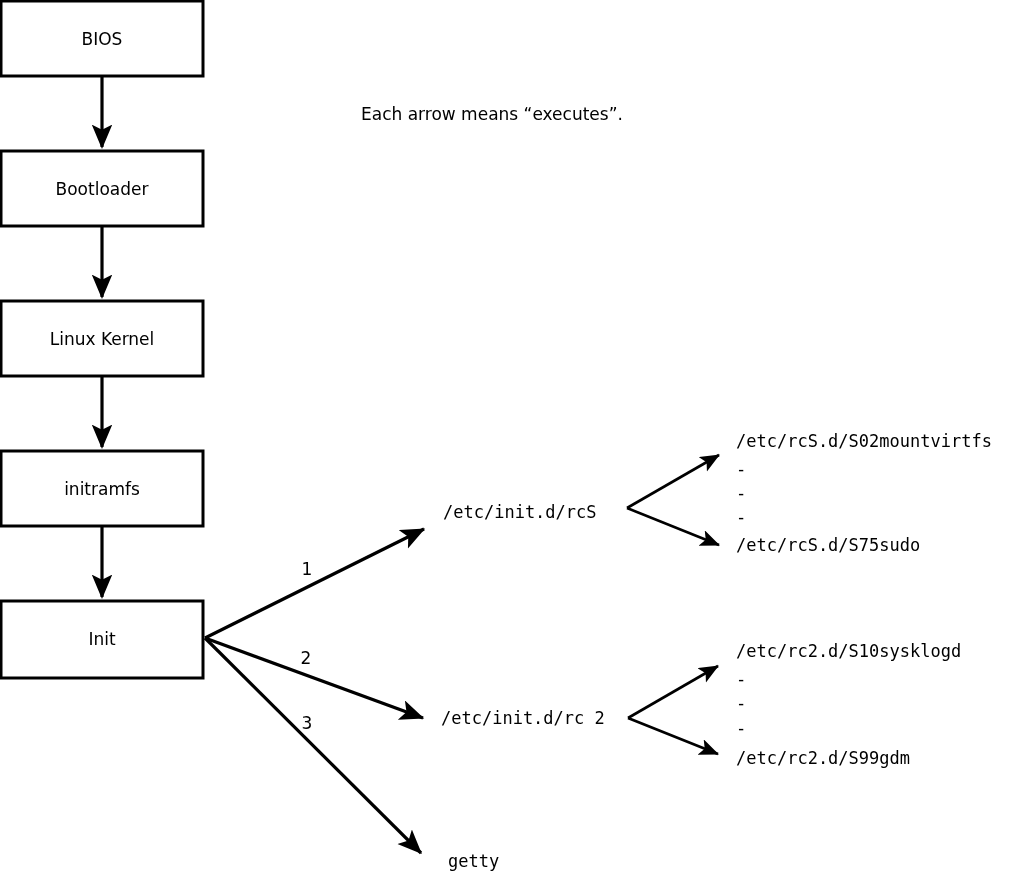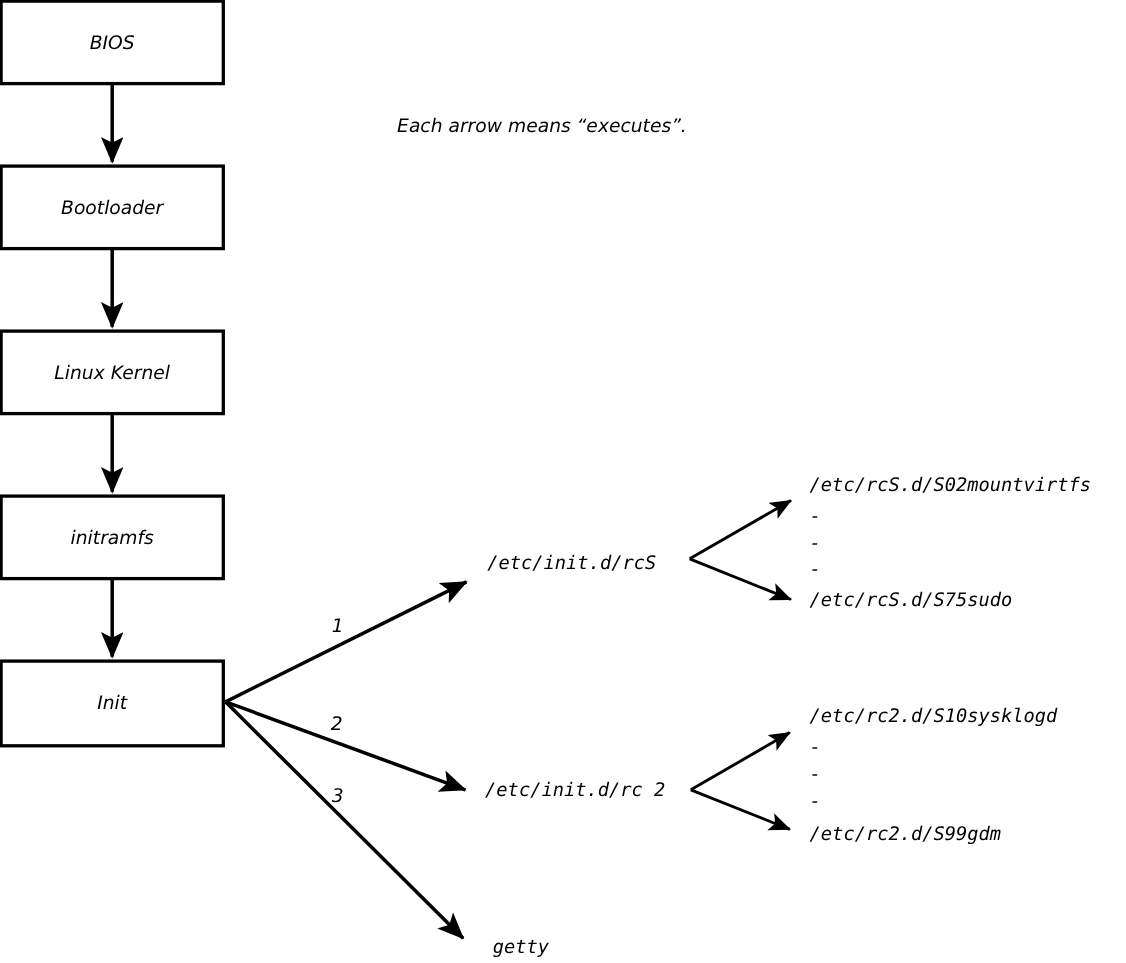--- a/index.html
+++ b/index.html
@@ -12,21 +12,20 @@
     width: 1024px;
     height: 875px;
     overflow: hidden;
     font-family: "DejaVu Sans", sans-serif;
   }
   #diagram-root {
     position: relative;
     width: 1024px;
     height: 662px;
     background: #ffffff;
-    font-style: italic;
   }
   svg#boot-diagram {
     display: block;
     width: 1024px;
     height: 875px;
   }
   .box-rect {
     fill: #ffffff;
     stroke: #000000;
     stroke-width: 3;

